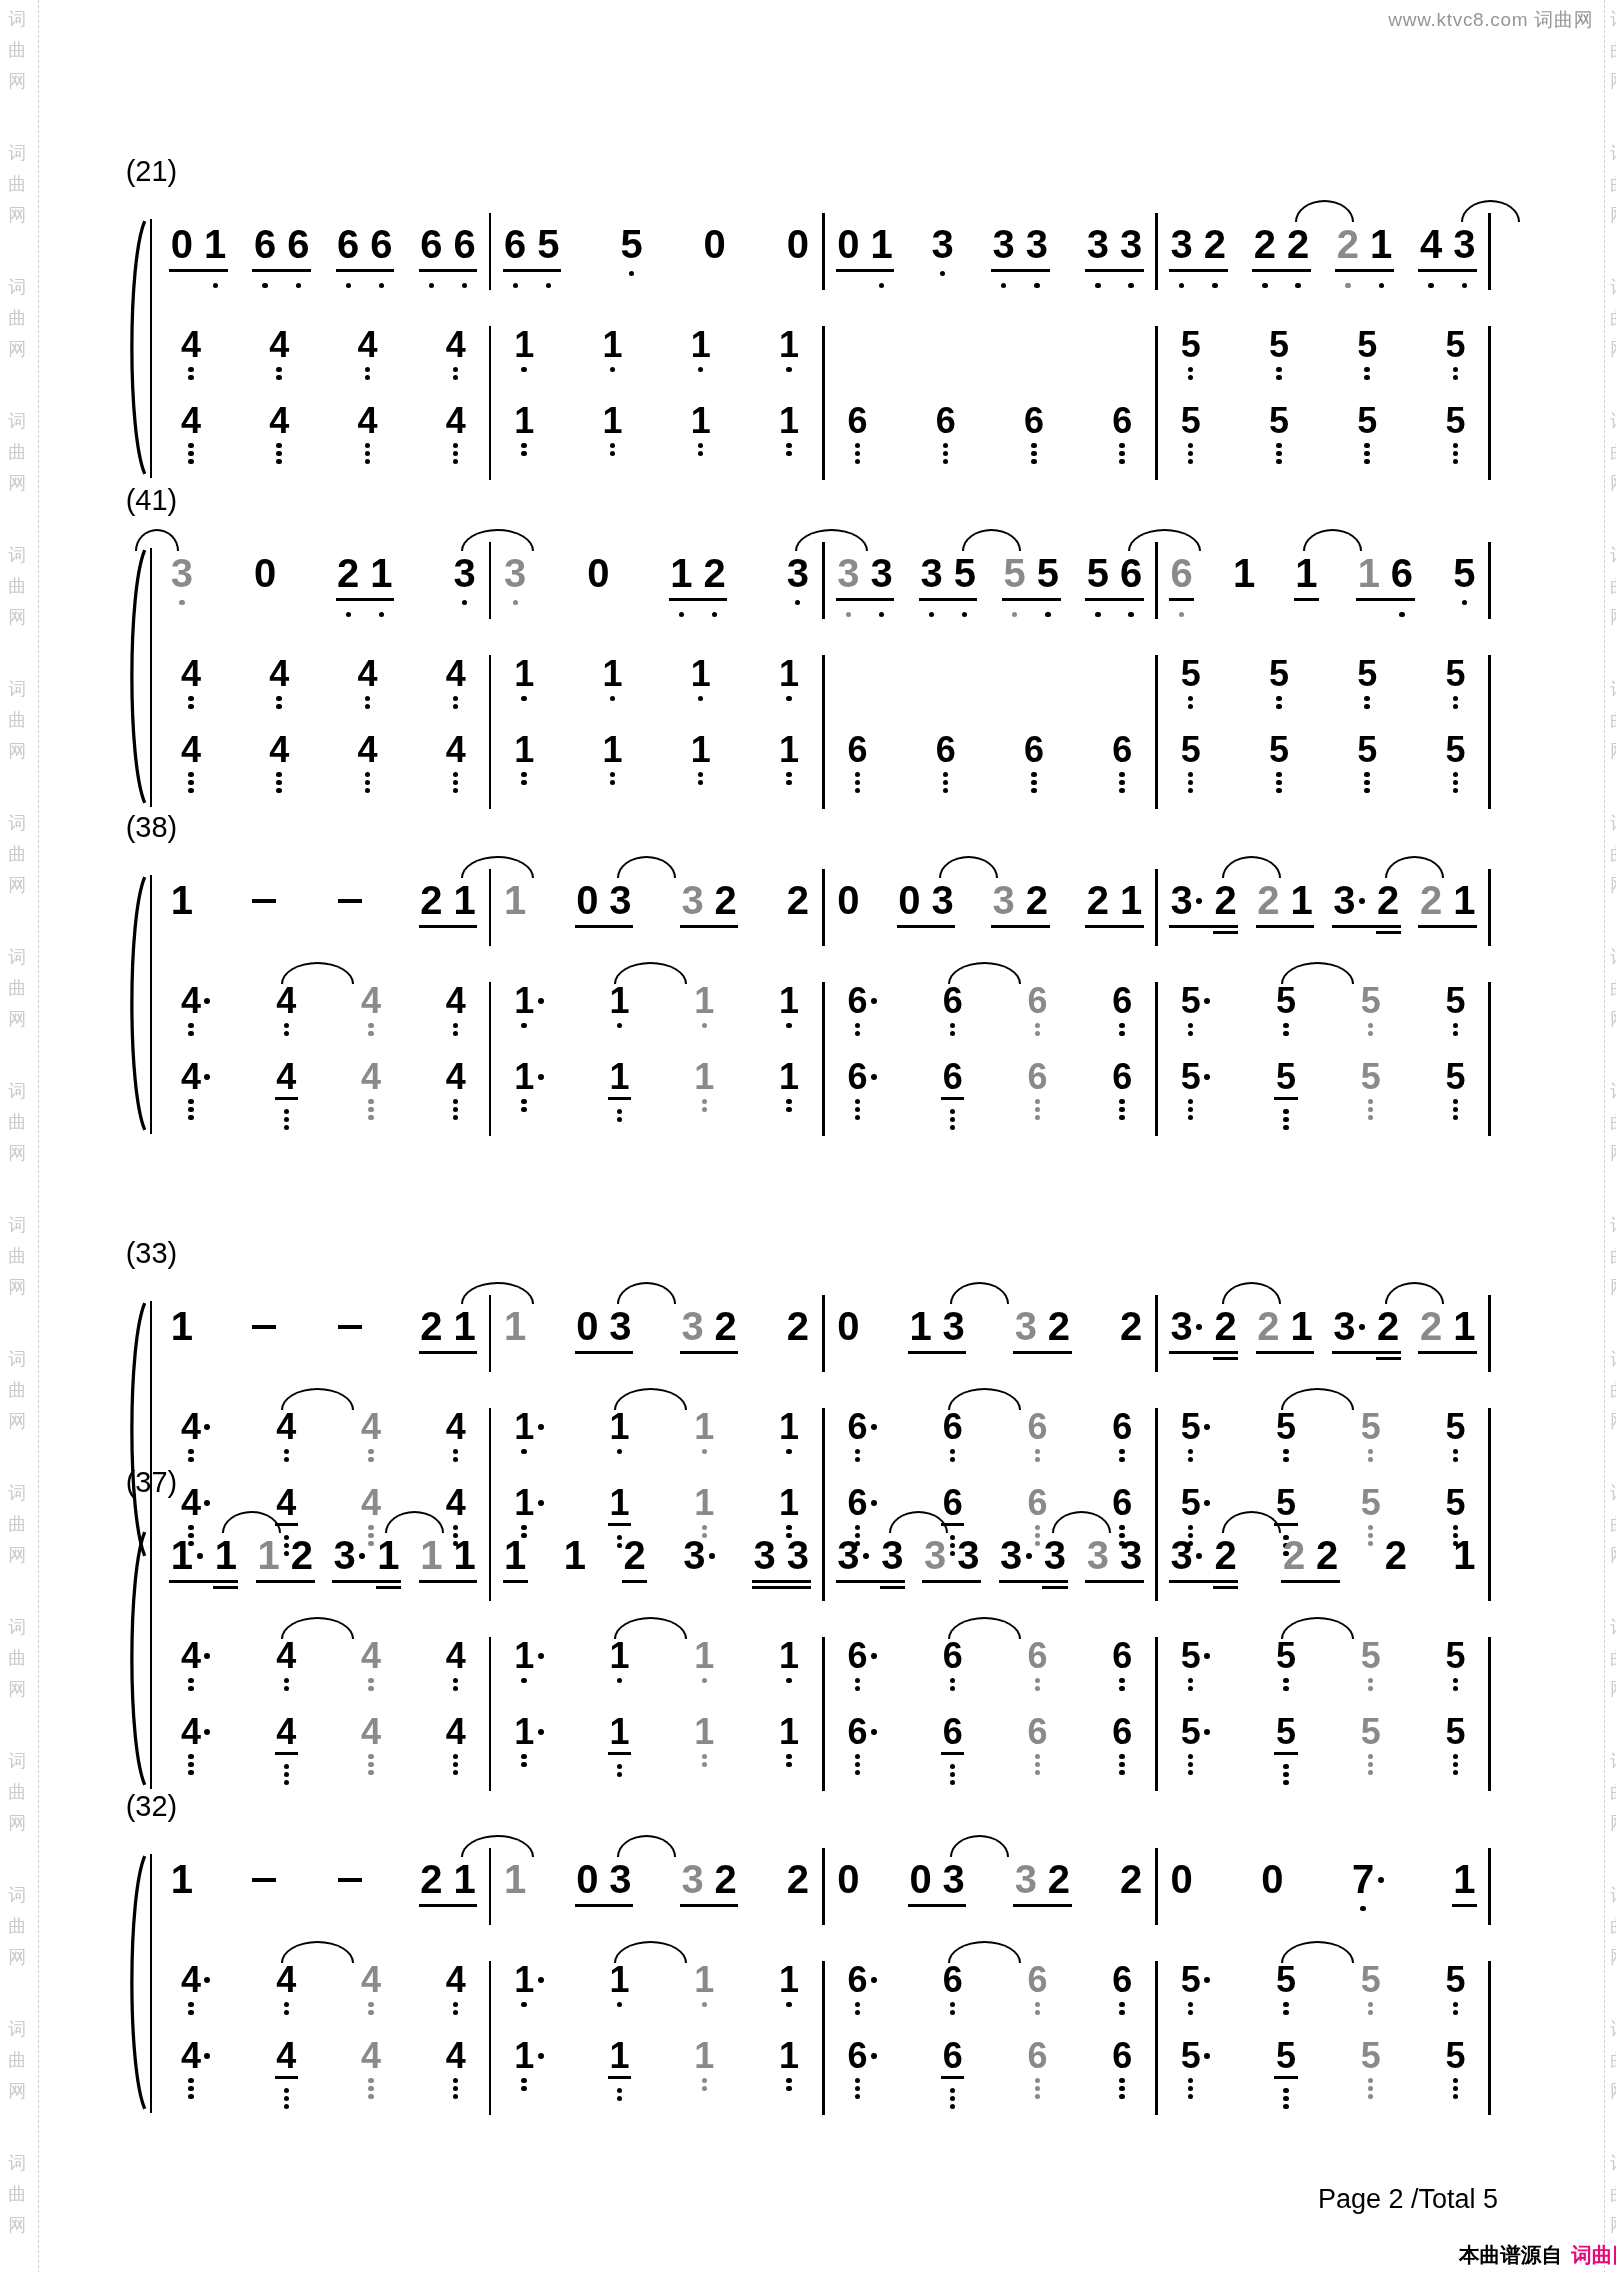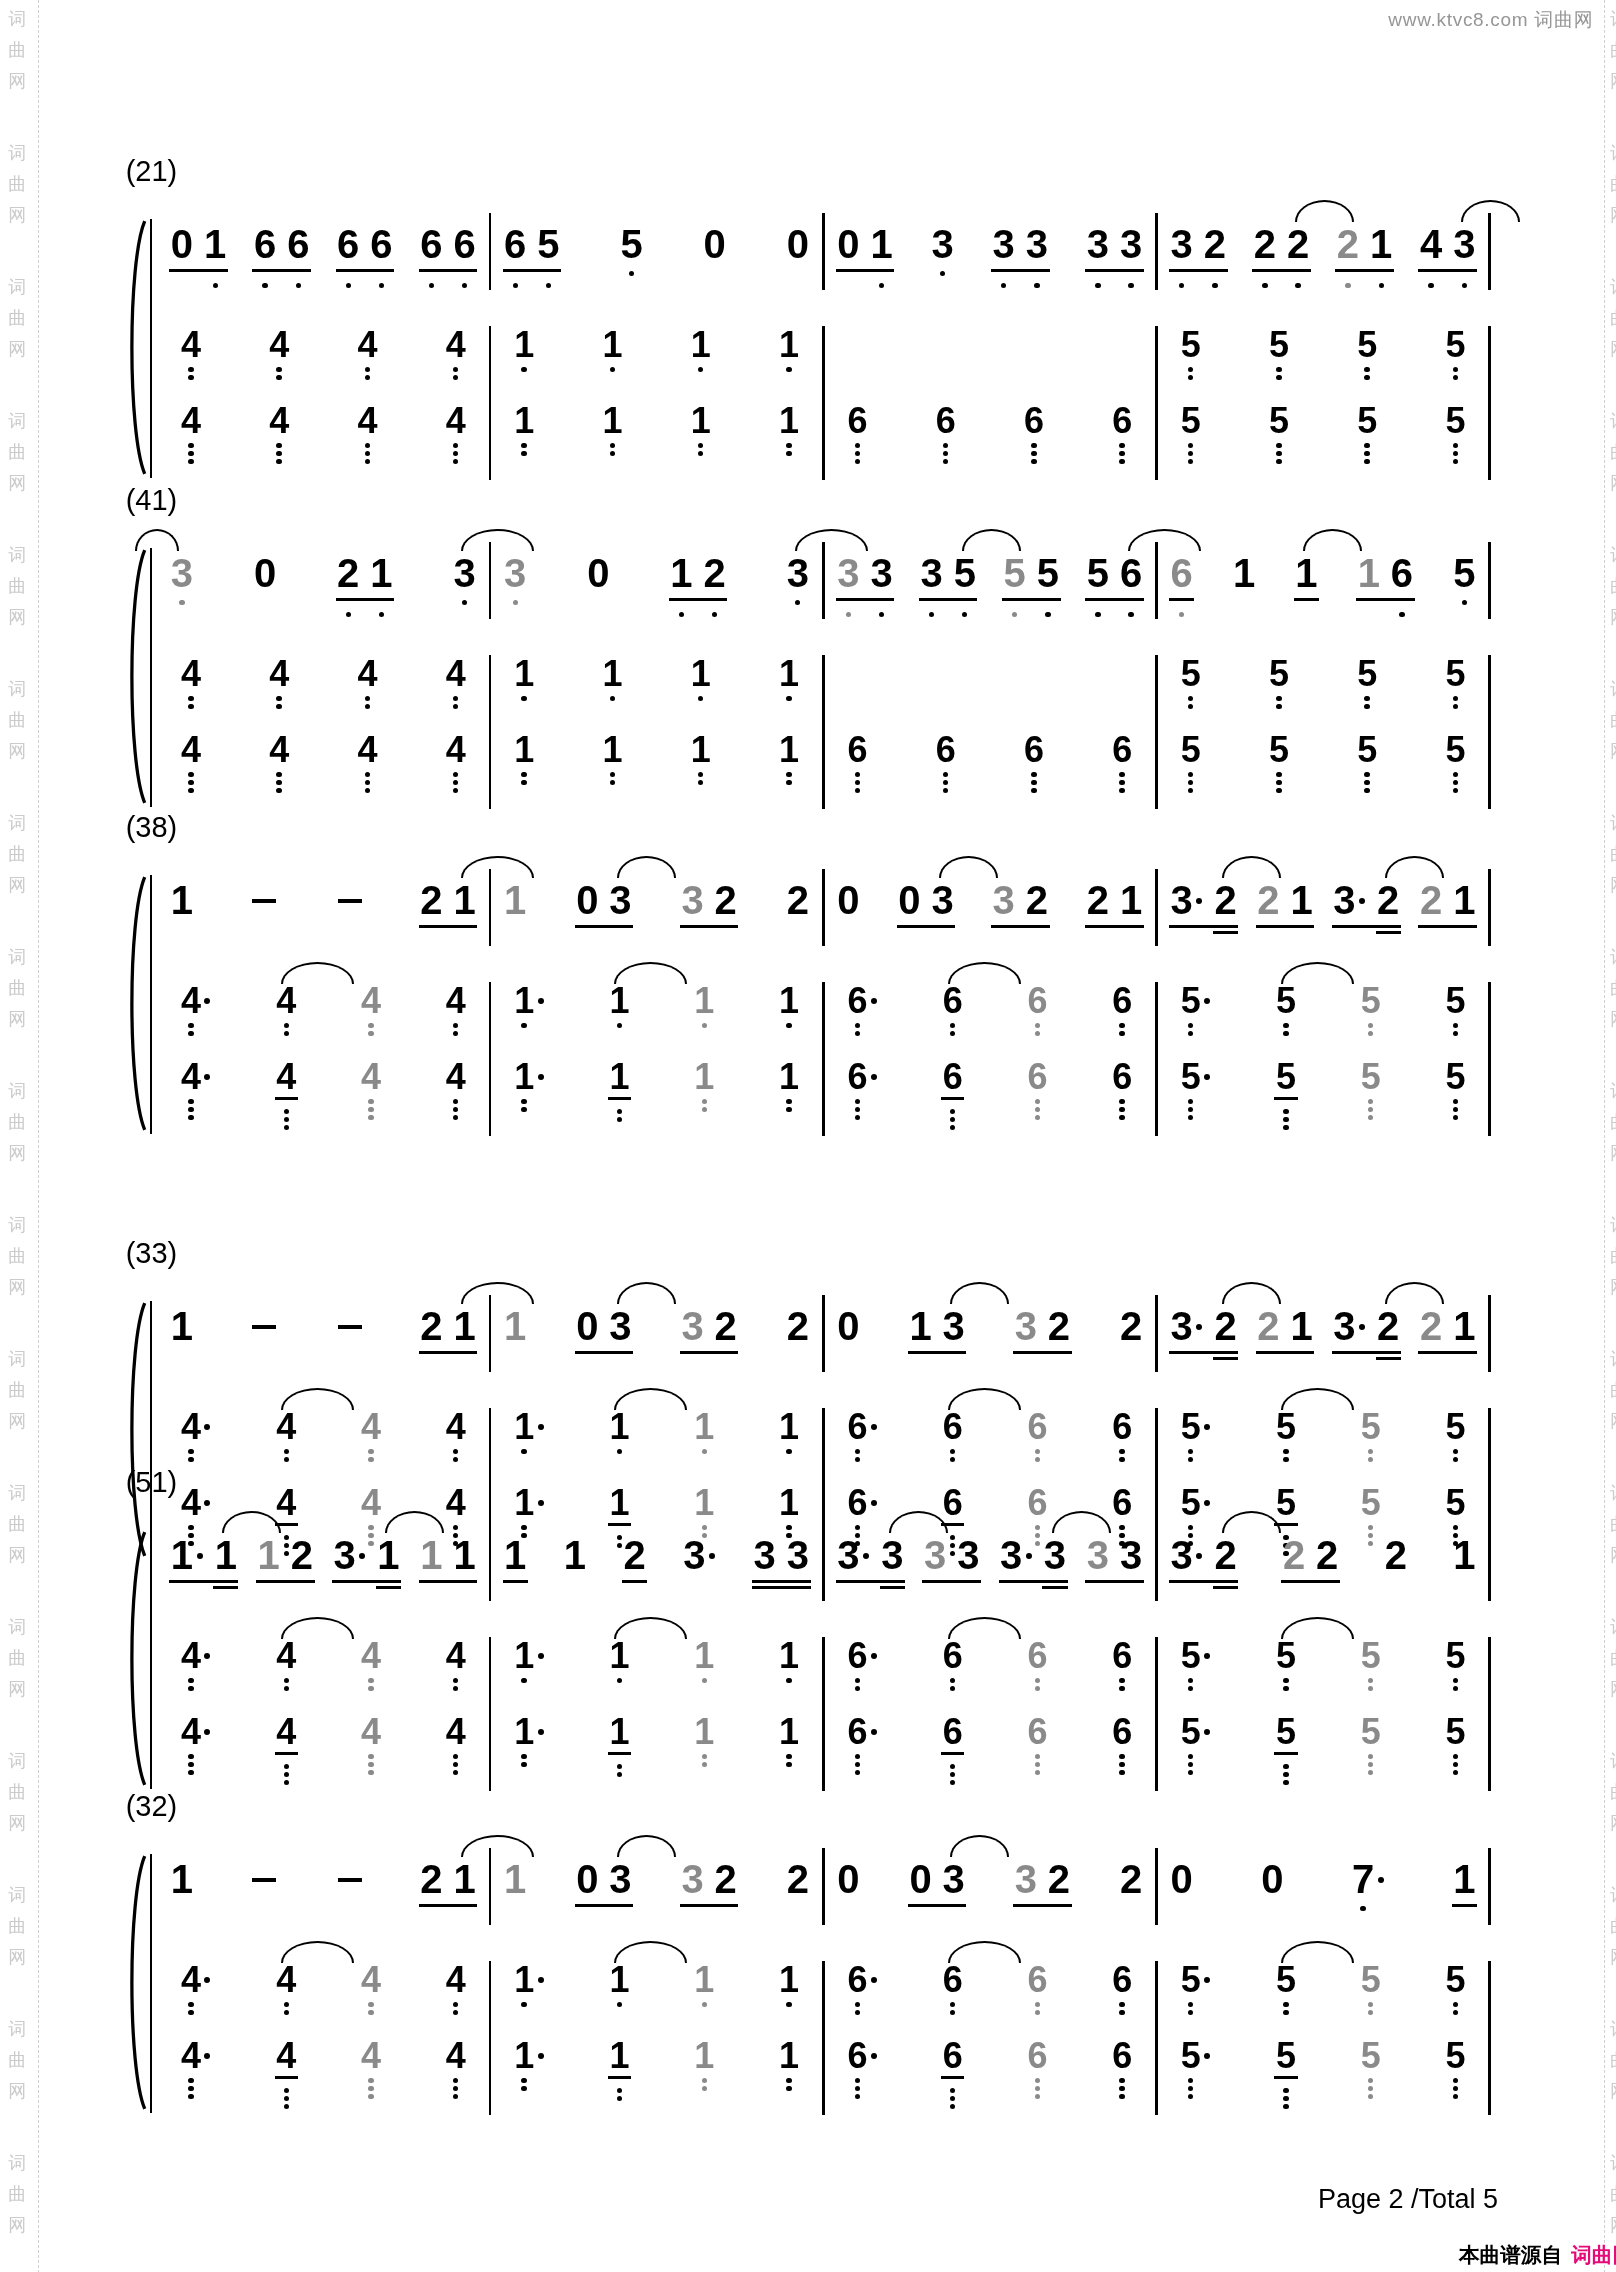--- a/index.html
+++ b/index.html
@@ -2315,21 +2315,21 @@
                     <i class="od"></i>
                   </span>
                 </span>
               </div>
             </div>
           </div>
           <div class="bbar"></div>
         </div>
       </div>
       <div class="sys" style="top: 1471px;">
-        <div class="syslabel">(51)</div>
+        <div class="syslabel">(37)</div>
         <div class="brace"><svg width="25" height="261" viewBox="0 0 38 392">
             <path d="M33 4 C7 66 7 326 33 388" stroke="#000" stroke-width="5" fill="none"></path>
           </svg></div>
         <div class="sline"></div>
         <div class="mrow">
           <div class="mm">
             <span class="grp u">
               <i class="gb b1"></i>
               <span class="nt">
                 <span class="dg">1</span>

